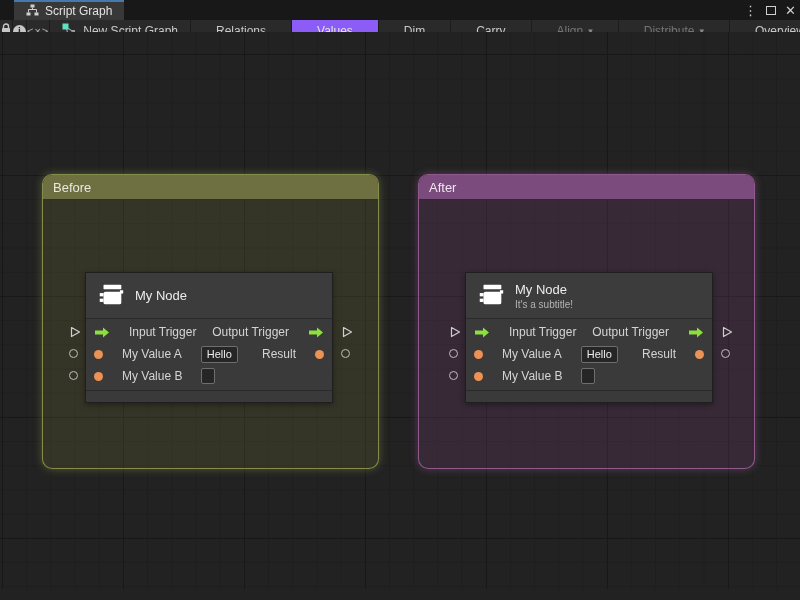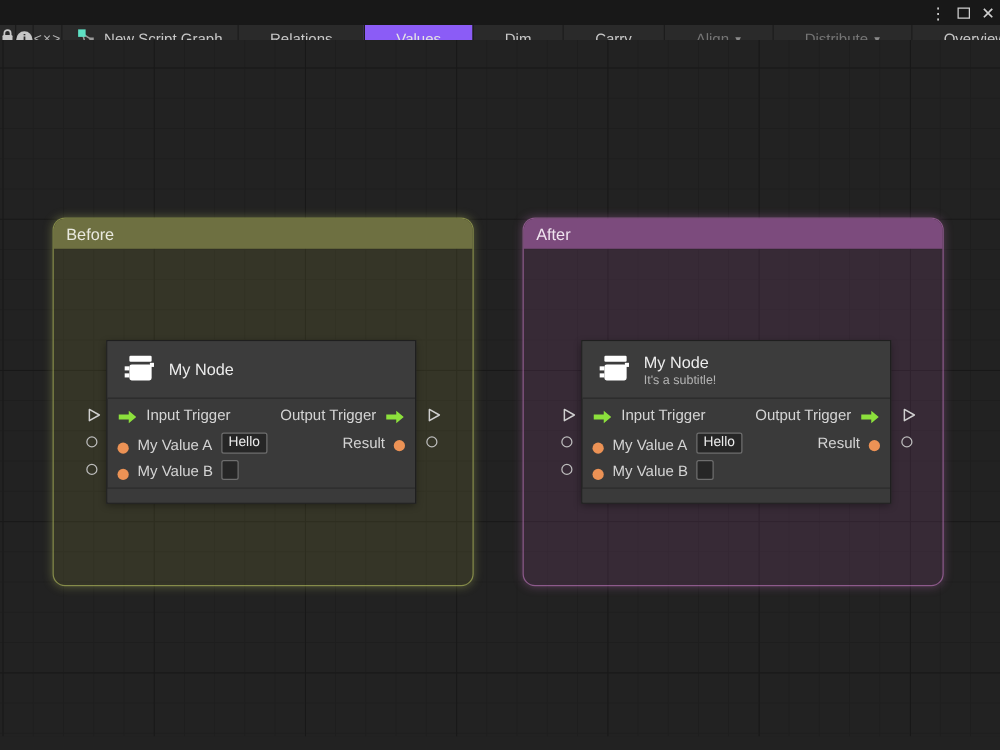--- a/index.html
+++ b/index.html
@@ -65,39 +65,50 @@
     position:absolute; left:21px; top:0; width:248px;
     background:#3a3a3a; border:1px solid #1f1f1f; box-shadow:0 2px 6px rgba(0,0,0,0.4);
   }
   .node-header { height:46px; display:flex; align-items:center; gap:9px; padding:0 10px;
                  border-bottom:1px solid #2a2a2a; background:#3c3c3c; }
   .node-titles { display:flex; flex-direction:column; justify-content:center; }
   .node-title { font-size:13px; color:#ececec; }
   .node-subtitle { font-size:10px; color:#b3b3b3; margin-top:2px; }
   .node-body { padding:2px 0 3px; border-bottom:1px solid #2a2a2a; }
   .port-row { height:22px; display:flex; align-items:center; justify-content:space-between; padding:0 8px; }
-  .port-left, .port-right { display:flex; align-items:flex-end; gap:7px; }
+  .port-left, .port-right { display:flex; align-items:center; gap:19px; }
   .port-label { font-size:12px; color:#d4d4d4; }
   .value-dot { width:9px; height:9px; border-radius:50%; background:#ec9255; }
   .field { background:#262626; border:1px solid #6e6e6e; border-radius:2px; color:#ececec;
            font-size:11px; height:17px; display:flex; align-items:center; padding:0 5px; }
   .field-small { width:14px; height:16px; padding:0; }
   .node-footer { height:11px; background:#3a3a3a; }
   
   .ext { position:absolute; }
   .ext-circle { width:9px; height:9px; border:1.2px solid #bdbdbd; border-radius:50%; background:transparent; }
   .exl { left:5px; } .exr { left:277px; }
   .ey1 { top:54px; } .ey2 { top:77px; } .ey3 { top:99px; }
 </style>
 </head>
 <body>
 
 <div id="window">
 
   <div class="tab-bar">
+    <div class="tab">
+      <span>
+        <svg width="13" height="12" viewBox="0 0 13 12">
+          <rect x="4.5" y="0.5" width="4" height="3" fill="#cfcfcf"></rect>
+          <path d="M6.5 3.5 v2 M2.5 8.5 v-3 h8 v3" stroke="#cfcfcf" fill="none"></path>
+          <rect x="0.5" y="8.5" width="4" height="3" fill="#cfcfcf"></rect>
+          <rect x="8.5" y="8.5" width="4" height="3" fill="#cfcfcf"></rect>
+        </svg>
+      </span>
+      <span>Script Graph</span>
+    </div>
     <div class="win-controls">
       <span class="glyph">⋮</span>
       <span class="maximize-box"></span>
       <span class="glyph">✕</span>
     </div>
   </div>
 
   <div class="toolbar">
     <div class="tb-cell cell-lock">
       <span>

